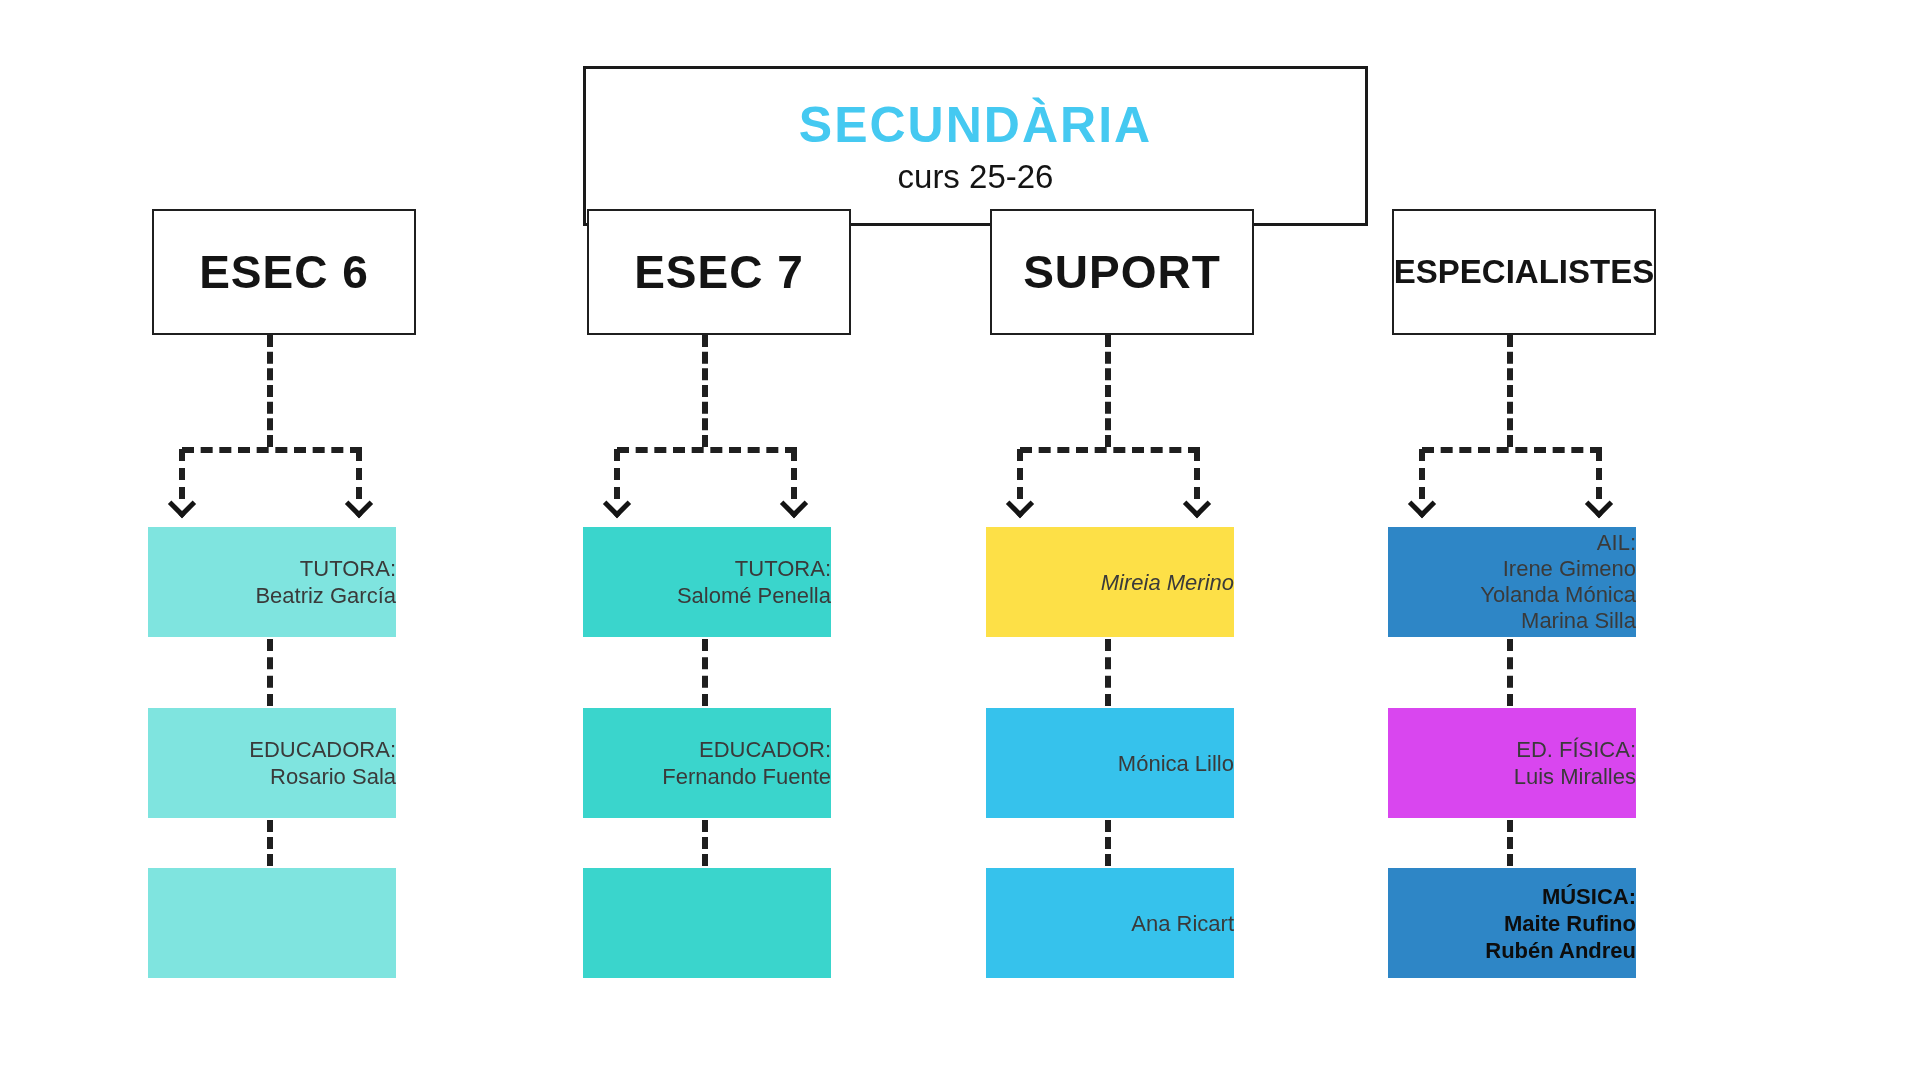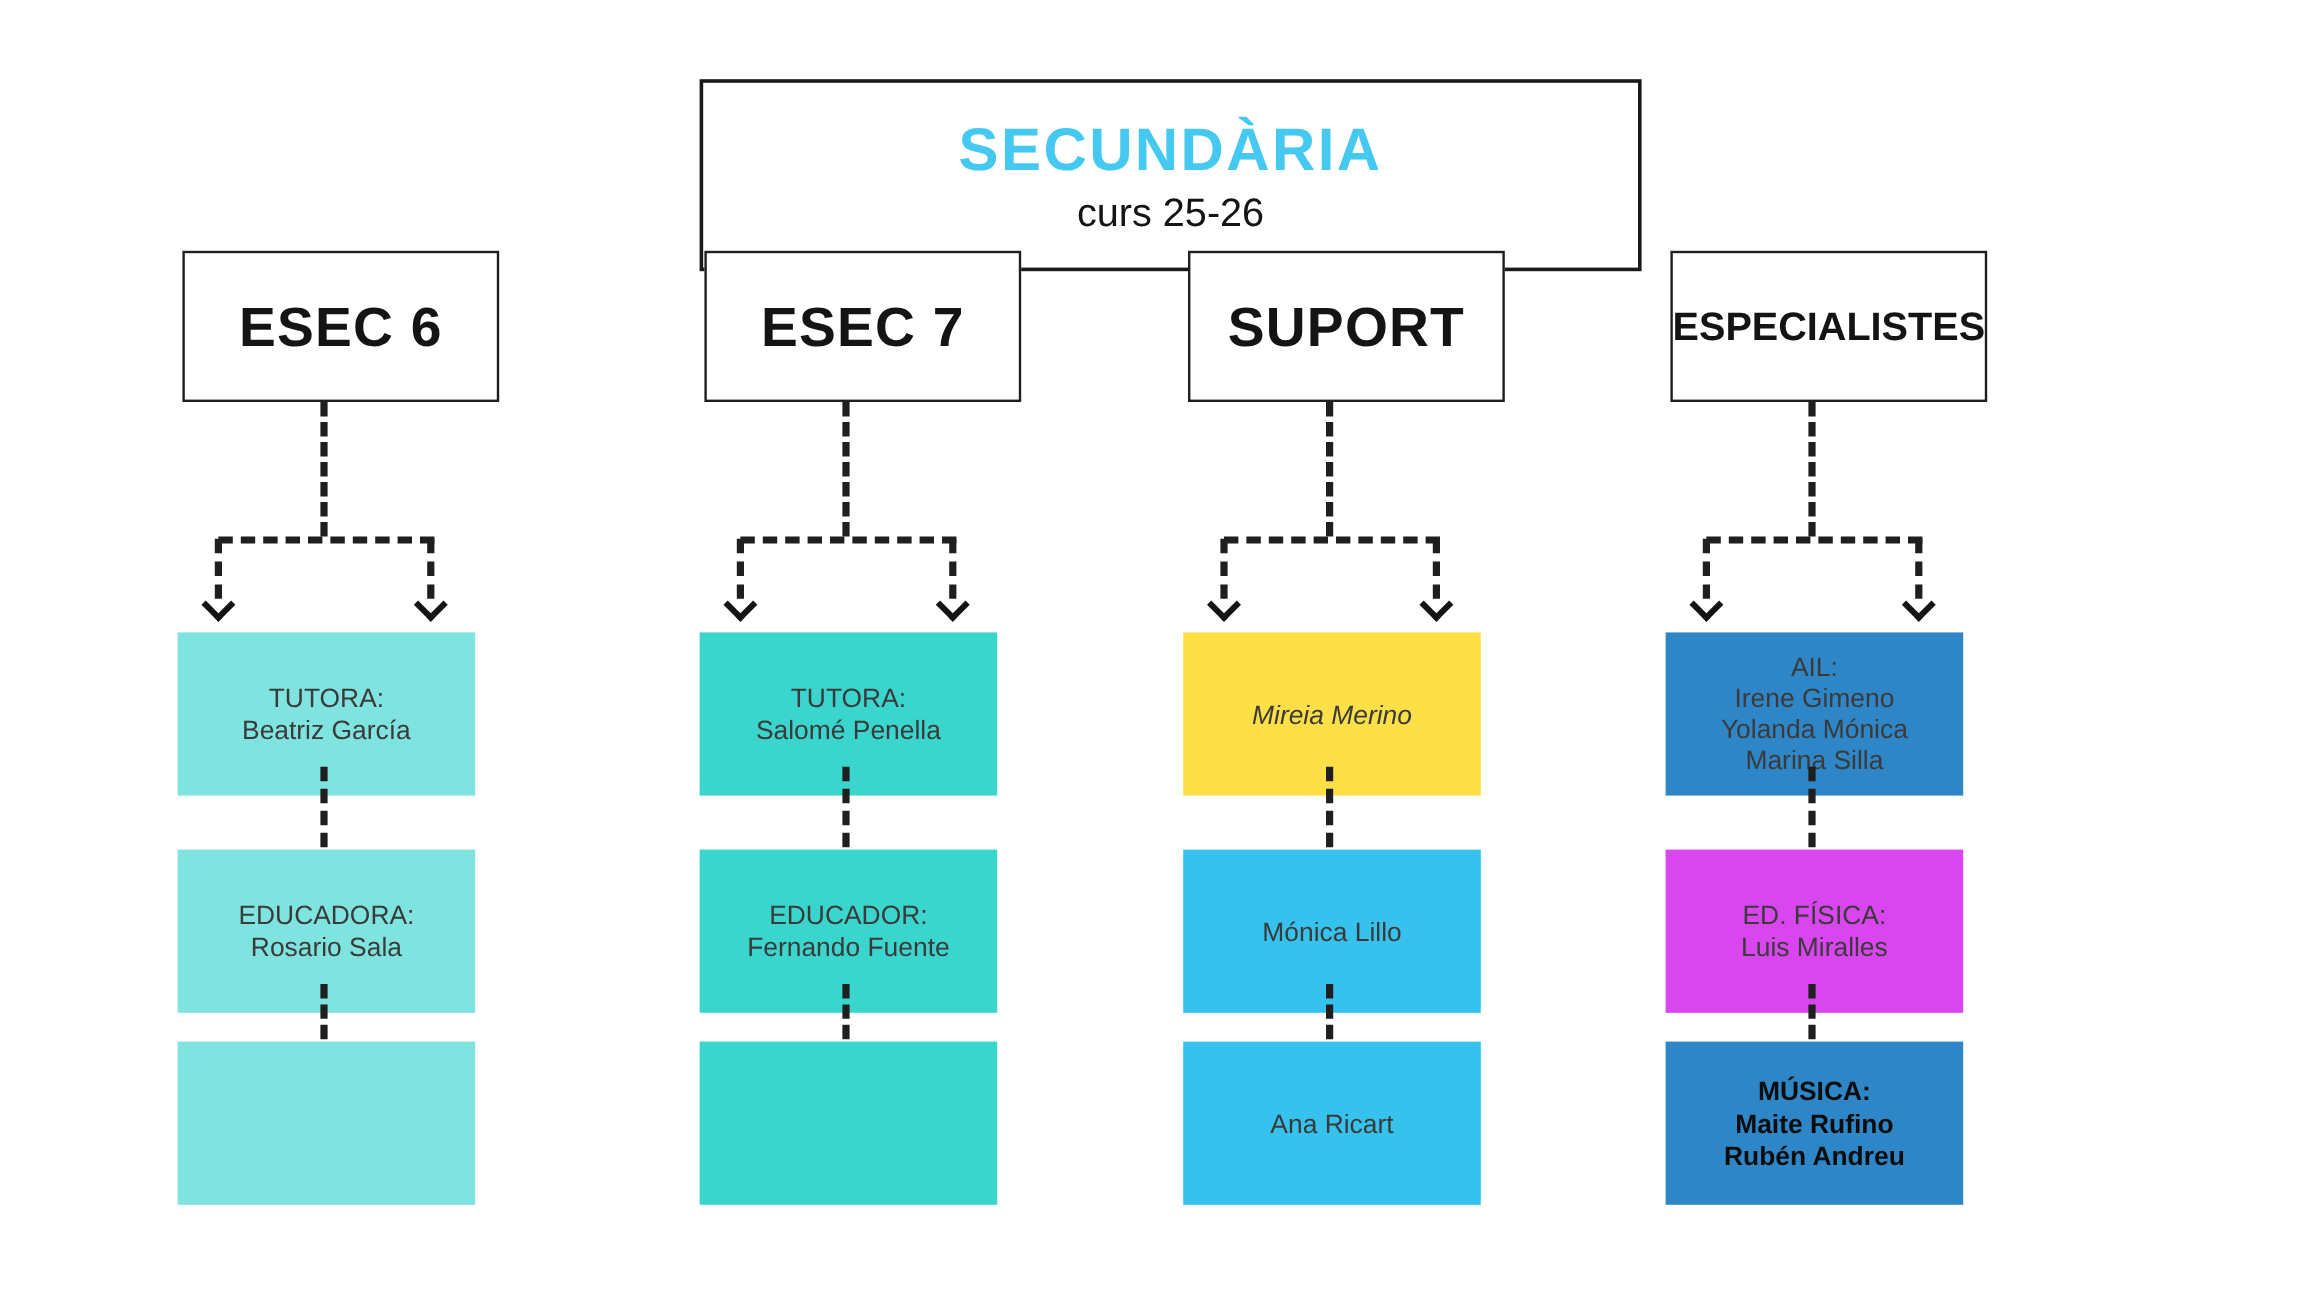--- a/index.html
+++ b/index.html
@@ -42,22 +42,22 @@
     transform:rotate(45deg);
   }
   .arrow.left{left:32px;}
   .arrow.right{left:209px;}
   .link{position:absolute;left:127px;width:0;border-left:6px dashed #1f1f1f;}
   .link.l1{top:639px;height:67px;}
   .link.l2{top:820px;height:46px;}
 
   
   .sbox{
-    position:absolute;left:8px;width:248px;height:136px;
-    display:flex;flex-direction:column;align-items:center;justify-content:center;
+    position:absolute;left:8px;width:248px;height:110px;
+    display:flex;flex-direction:column;align-items:flex-end;justify-content:center;
     text-align:center;
   }
   .sbox.r1{top:527px;}
   .sbox.r2{top:708px;}
   .sbox.r3{top:868px;}
   .line{font-size:22px;line-height:27px;color:#3a3a3a;}
   .col-4 .sbox.r1 .line{line-height:26px;}
   .line.bold-line{color:#0d0d0d;font-weight:600;}
 </style>
 </head>

